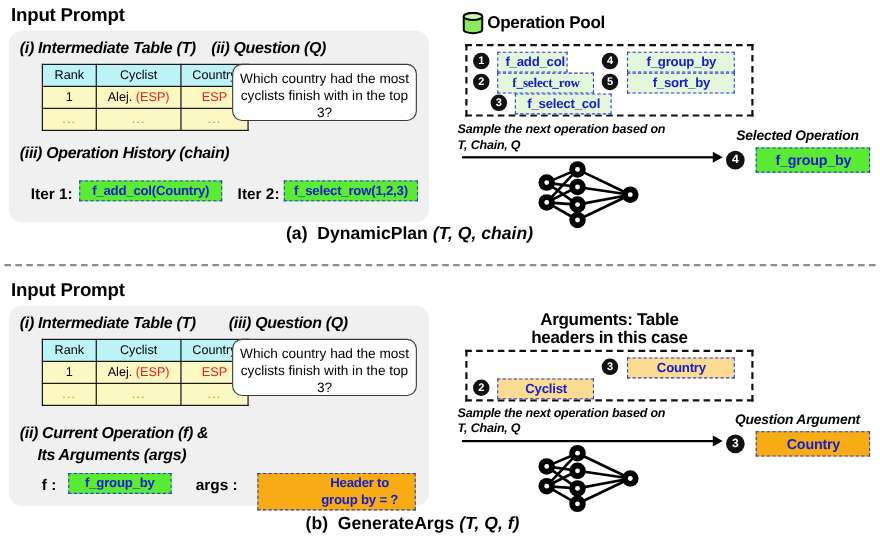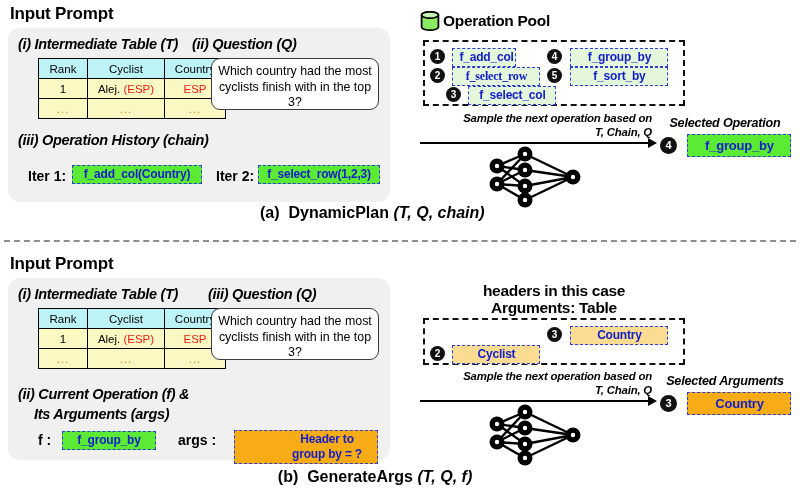--- a/index.html
+++ b/index.html
@@ -38,21 +38,21 @@
 
   
   .num{display:inline-block;width:15px;height:15px;border-radius:50%;background:#111;
        color:#fff;font-size:10px;font-weight:bold;text-align:center;line-height:15px;
        vertical-align:middle;}
 
   
   .pool-box{position:absolute;border:2.1px dashed #111;box-sizing:border-box;}
 
   
-  .arrow-cap{position:absolute;text-align:right;font-style:italic;font-weight:bold;
+  .arrow-cap{position:absolute;text-align:left;font-style:italic;font-weight:bold;
              font-size:11.4px;line-height:13.5px;letter-spacing:-.2px;}
   .arrow-line{position:absolute;height:0;border-top:2.4px solid #000;}
   .arrow-head{position:absolute;width:0;height:0;border-left:9px solid #000;
               border-top:5px solid transparent;border-bottom:5px solid transparent;}
 
   .sel-label{position:absolute;font-style:italic;font-weight:bold;font-size:12.6px;
              text-align:center;letter-spacing:-.2px;}
 
   .caption{position:absolute;font-weight:bold;font-size:16px;text-align:center;white-space:nowrap;}
   .caption i{font-weight:bold;font-style:italic;}
@@ -222,22 +222,22 @@
 <div style="position:absolute;left:62px;top:430px;">
   <span class="chip chip-green-bright" style="width:94px;">f_group_by</span>
 </div>
 
 <div class="f-label" style="left:178px;top:432px;">args :</div>
 <div style="position:absolute;left:234px;top:430px;">
   <span class="chip chip-orange-bright" style="width:144px;">Header to group by = ?</span>
 </div>
 
 <div class="pool-head" style="left:423px;top:282px;width:262px;">
+  <div>Arguments: Table</div>
   <div>headers in this case</div>
-  <div>Arguments: Table</div>
 </div>
 
 <div class="pool-box" style="left:423px;top:318px;width:262px;height:47px;">
   <div style="position:absolute;left:5px;top:24px;">
     <span class="num">2</span>
     <span class="chip chip-orange-pale" style="width:88px;margin-left:3px;">Cyclist</span>
   </div>
   <div style="position:absolute;left:122px;top:5px;">
     <span class="num">3</span>
     <span class="chip chip-orange-pale" style="width:98px;margin-left:4px;">Country</span>
@@ -269,21 +269,21 @@
     <circle cx="14" cy="20" r="2.2"></circle>
       <circle cx="14" cy="38" r="2.2"></circle>
     <circle cx="42" cy="8" r="2.2"></circle>
       <circle cx="42" cy="24" r="2.2"></circle>
     <circle cx="42" cy="40" r="2.2"></circle>
       <circle cx="42" cy="54" r="2.2"></circle>
     <circle cx="90" cy="31" r="2.2"></circle>
   </g>
 </svg>
 
-<div class="sel-label" style="left:655px;top:374px;width:140px;">Selected Arguments</div>
+<div class="sel-label" style="left:655px;top:374px;width:140px;">Question Argument</div>
 <div style="position:absolute;left:660px;top:392px;">
   <span class="num" style="width:17px;height:17px;line-height:17px;font-size:11px;">3</span>
   <span class="chip chip-orange-bright" style="width:104px;margin-left:6px;font-size:13px;padding:3px 6px;">Country</span>
 </div>
 
 <div class="caption" style="left:255px;top:468px;width:240px;">
   <span>(b)</span>&nbsp;
   <span>GenerateArgs</span>
   <i>(T, Q, f)</i>
 </div>

